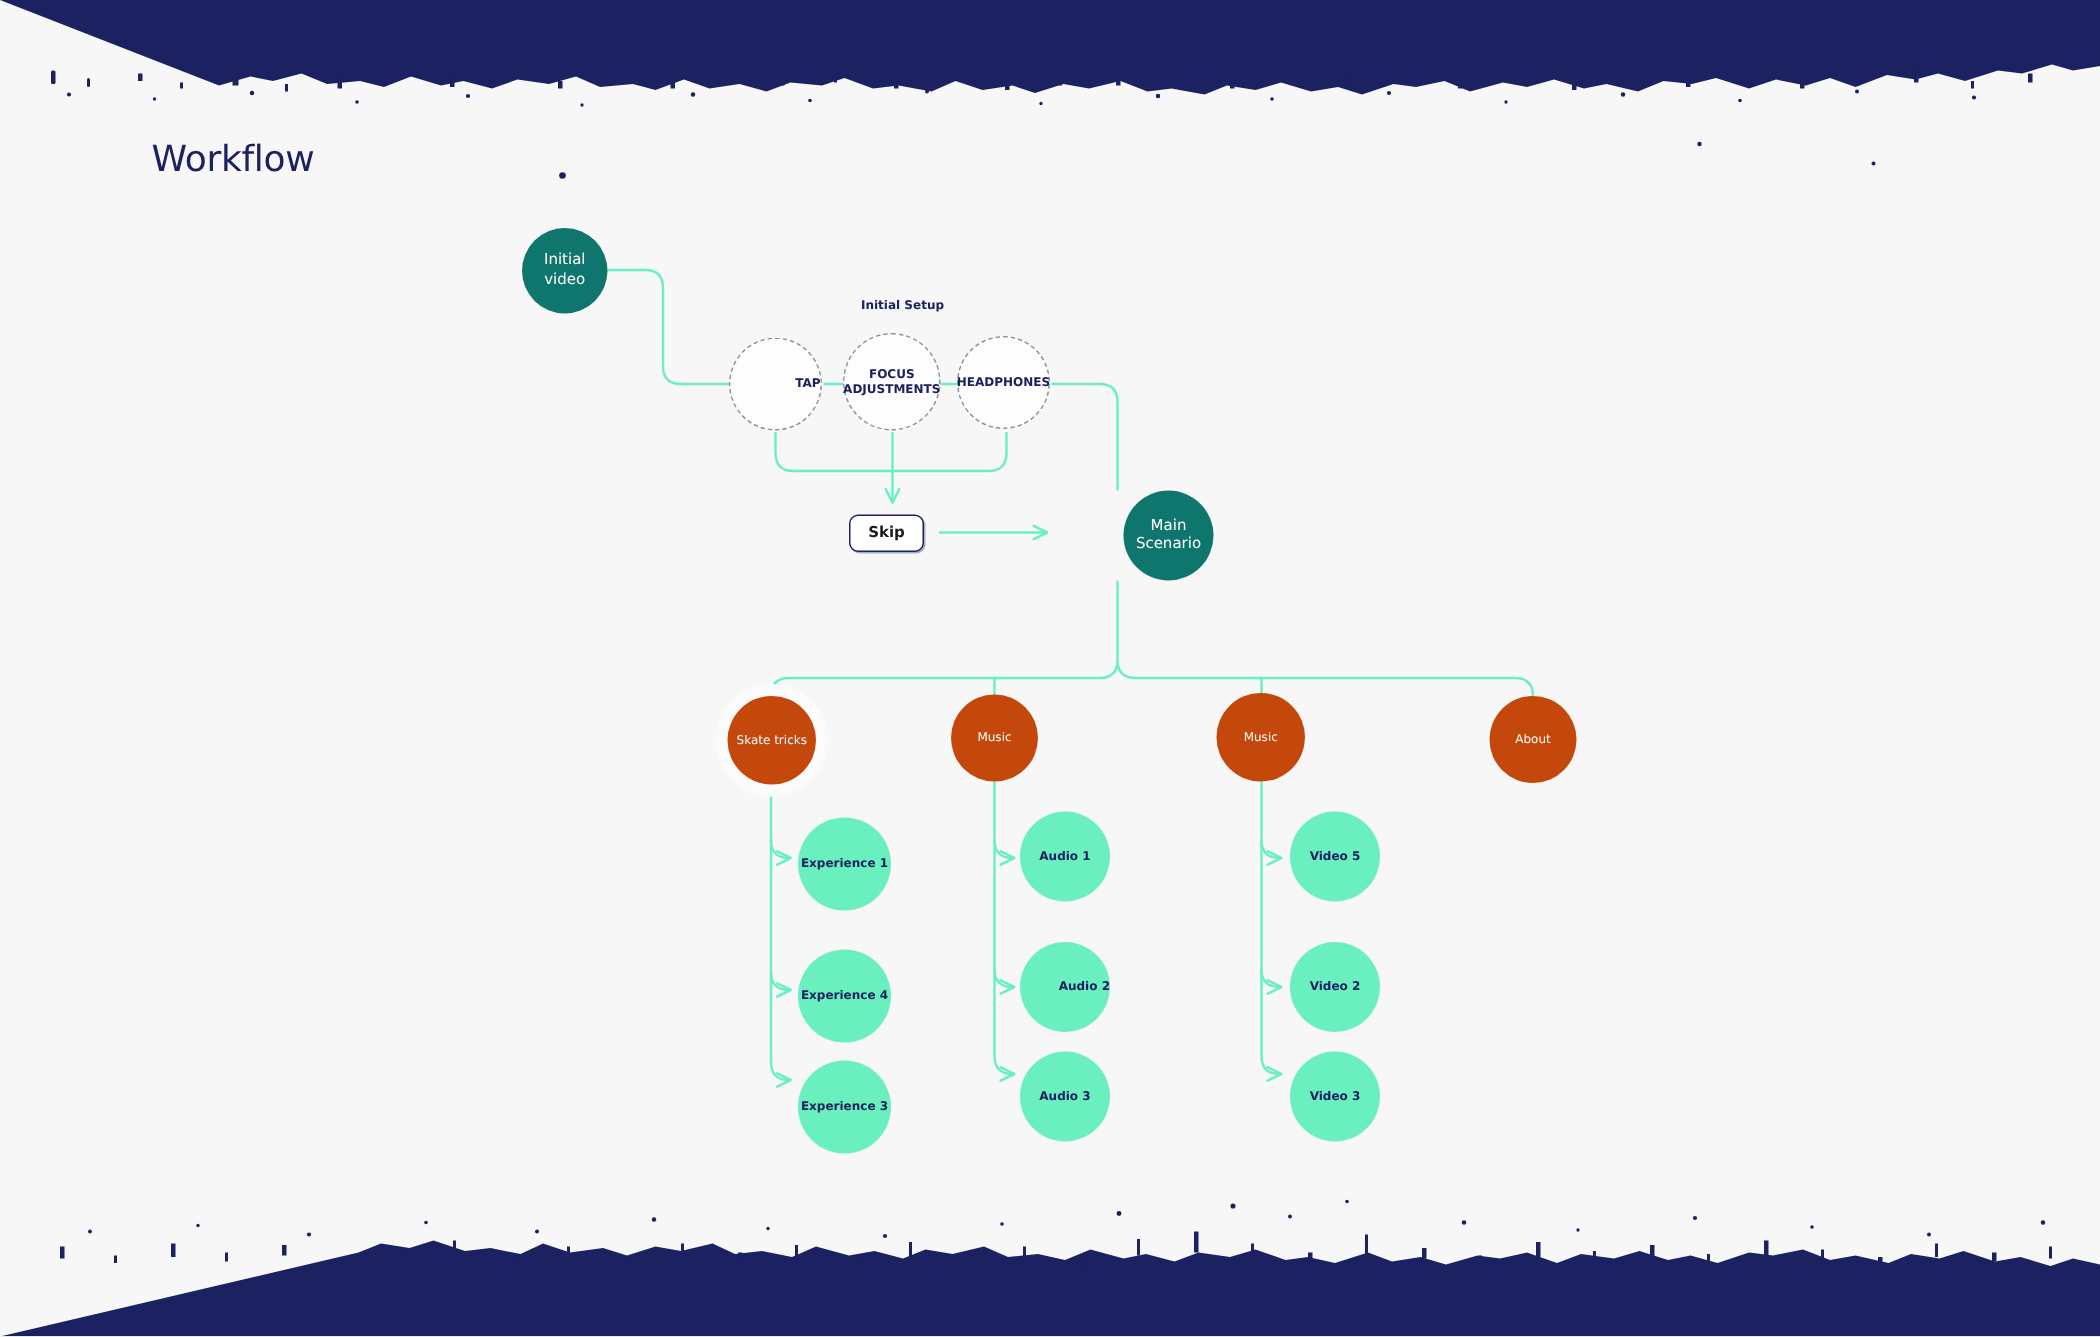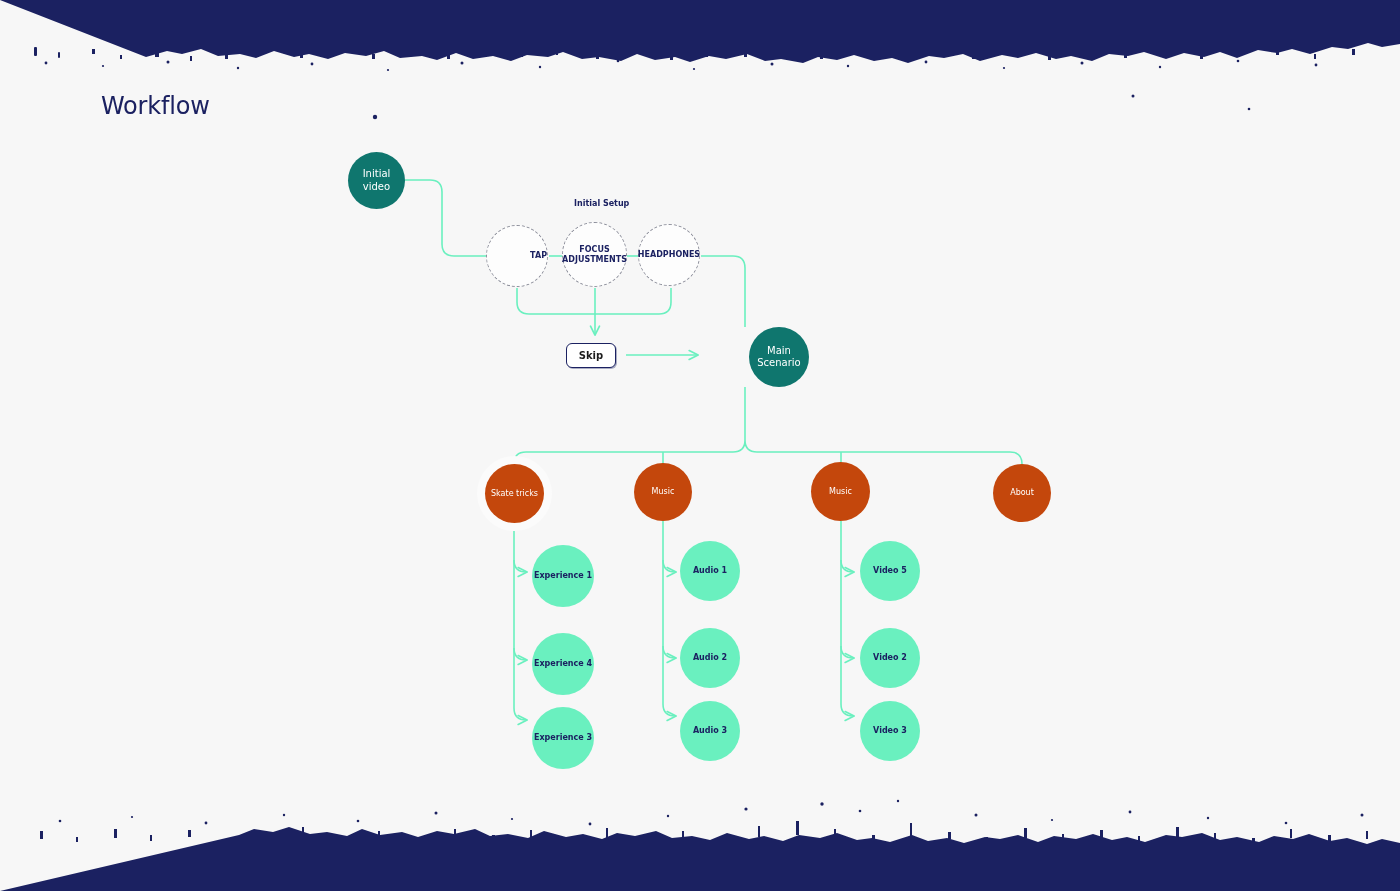--- a/index.html
+++ b/index.html
@@ -332,21 +332,21 @@
   <div class="node node-mint" style="left:532px; top:633px; width:62px; height:62px; font-size:8px;">
     <span>Experience 4</span>
   </div>
   <div class="node node-mint" style="left:532px; top:707px; width:62px; height:62px; font-size:8px;">
     <span>Experience 3</span>
   </div>
 
   <div class="node node-mint" style="left:680px; top:541px; width:60px; height:60px; font-size:8px;">
     <span>Audio 1</span>
   </div>
-  <div class="node node-mint" style="left:680px; top:628px; width:60px; height:60px; font-size:8px;">
+  <div class="node node-mint" style="left:680px; top:628px; width:60px; height:60px; font-size:8px;justify-content:flex-end;">
     <span>Audio 2</span>
   </div>
   <div class="node node-mint" style="left:680px; top:701px; width:60px; height:60px; font-size:8px;">
     <span>Audio 3</span>
   </div>
 
   <div class="node node-mint" style="left:860px; top:541px; width:60px; height:60px; font-size:8px;">
     <span>Video 5</span>
   </div>
   <div class="node node-mint" style="left:860px; top:628px; width:60px; height:60px; font-size:8px;">

